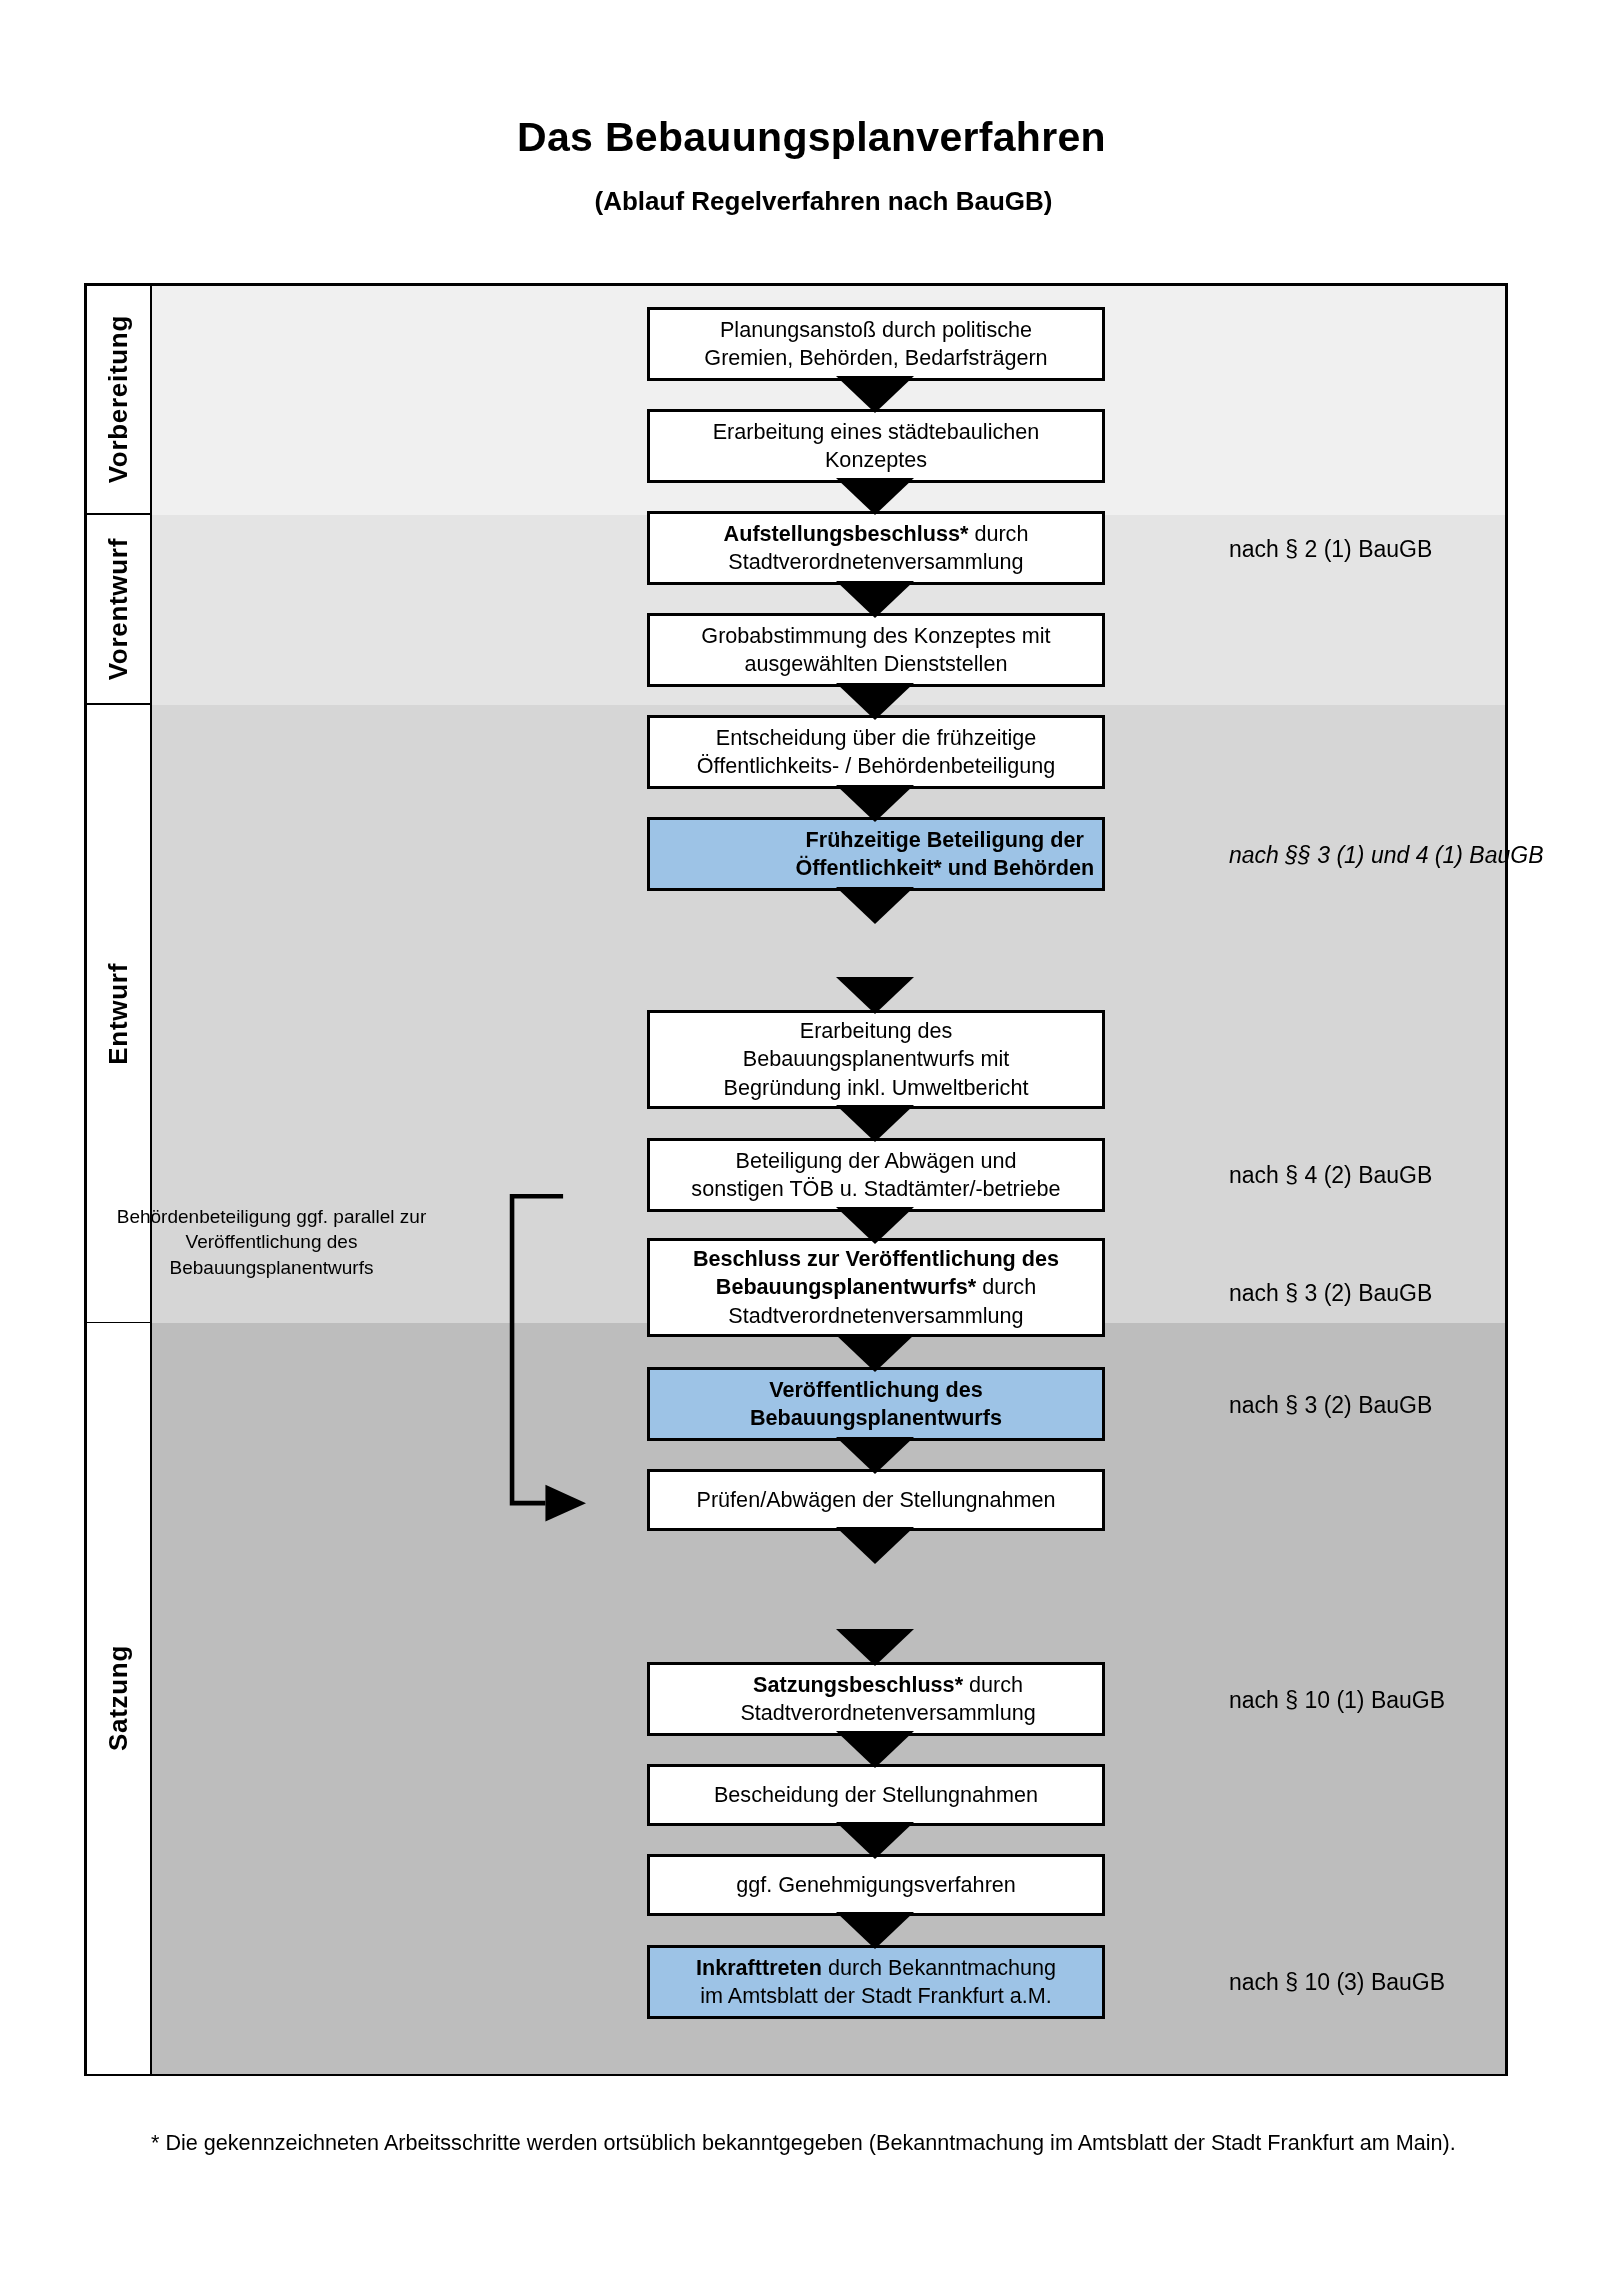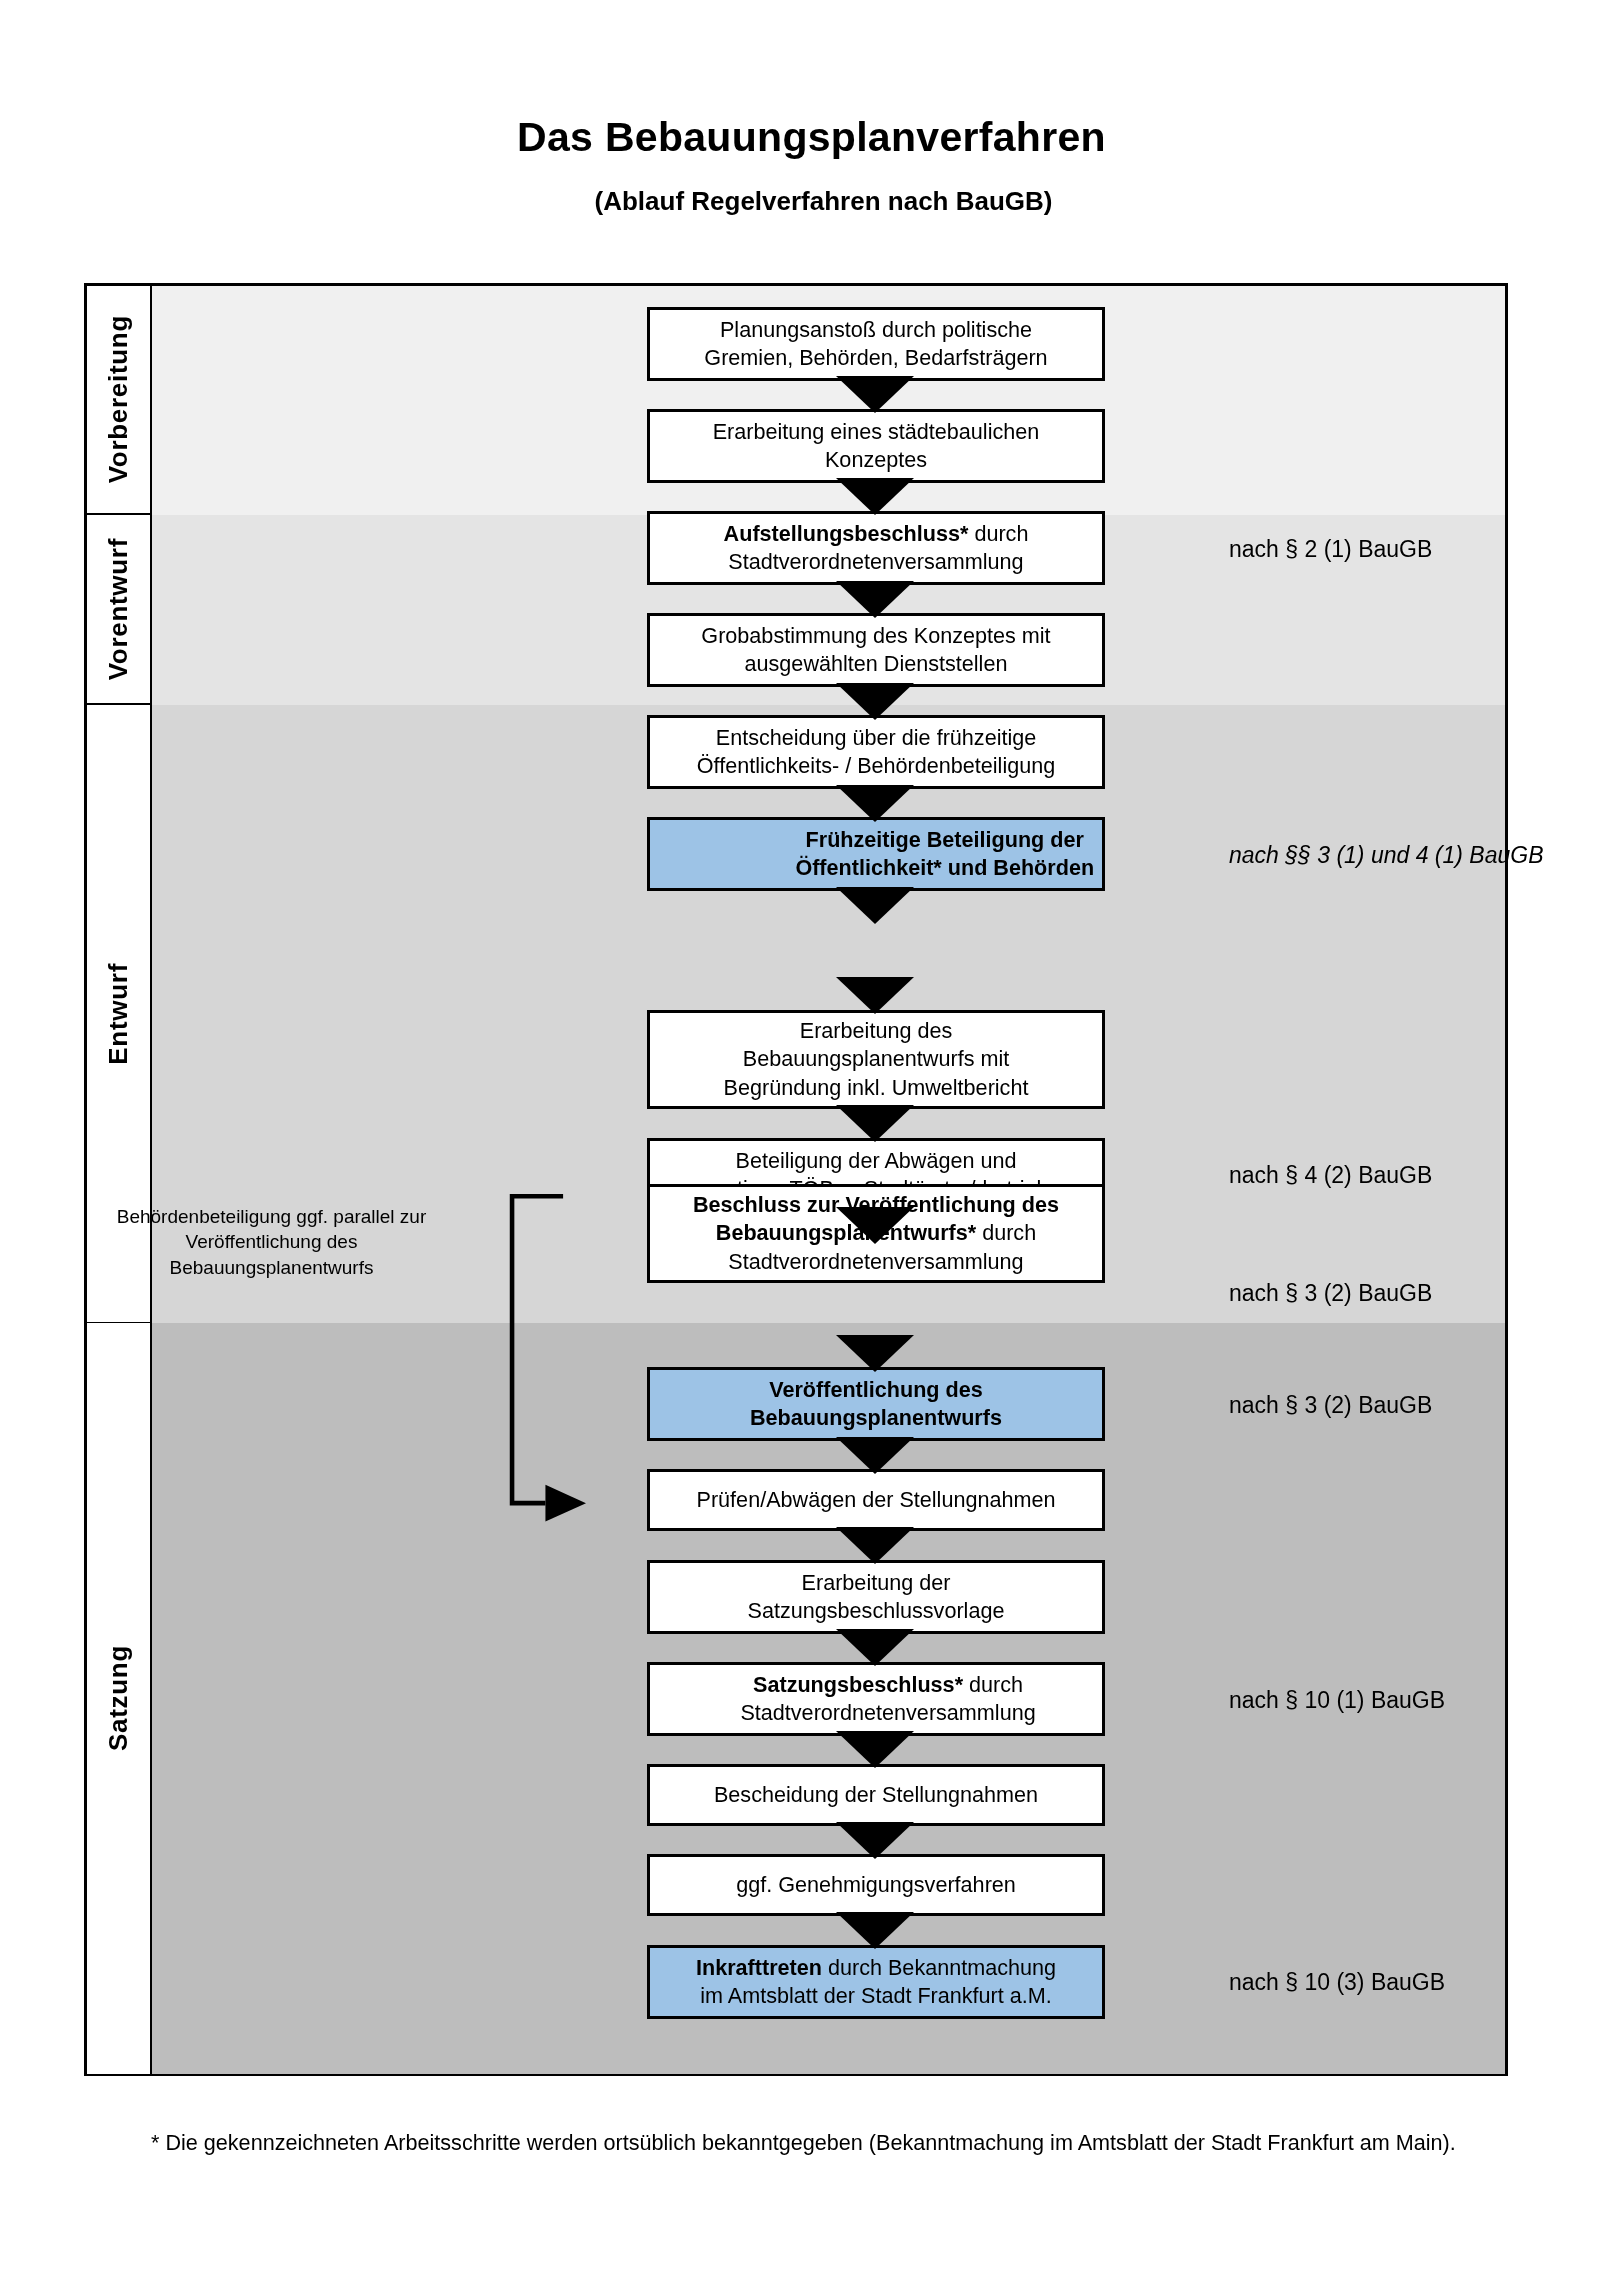--- a/index.html
+++ b/index.html
@@ -250,21 +250,21 @@
   <div class="arrow-down" style="left:749px;top:819px;"></div>
 
   <div class="node" style="top:852px;height:74px;">
     <span>
       <span>Beteiligung der Abwägen und</span><br>
       <span>sonstigen TÖB u. Stadtämter/-betriebe</span>
     </span>
   </div>
   <div class="arrow-down" style="left:749px;top:921px;"></div>
 
-  <div class="node" style="top:898px;height:99px;">
+  <div class="node" style="top:952px;height:99px;">
     <span>
       <span class="b">Beschluss zur Veröffentlichung des</span><br>
       <span class="b">Bebauungsplanentwurfs*</span><span> durch</span><br>
       <span>Stadtverordnetenversammlung</span>
     </span>
   </div>
   <div class="arrow-down" style="left:749px;top:1049px;"></div>
 
   <div class="node highlight" style="top:1081px;height:74px;">
     <span>
@@ -274,26 +274,20 @@
   </div>
   <div class="arrow-down" style="left:749px;top:1151px;"></div>
 
   <div class="node" style="top:1183px;height:62px;">
     <span>
       <span>Prüfen/Abwägen der Stellungnahmen</span>
     </span>
   </div>
   <div class="arrow-down" style="left:749px;top:1241px;"></div>
 
-  <div class="node" style="top:1274px;height:74px;">
-    <span>
-      <span>Erarbeitung der</span><br>
-      <span>Satzungsbeschlussvorlage</span>
-    </span>
-  </div>
   <div class="arrow-down" style="left:749px;top:1343px;"></div>
 
   <div class="node" style="top:1376px;height:74px;padding-left:32px;">
     <span>
       <span class="b">Satzungsbeschluss*</span><span> durch</span><br>
       <span>Stadtverordnetenversammlung</span>
     </span>
   </div>
   <div class="arrow-down" style="left:749px;top:1445px;"></div>
 

